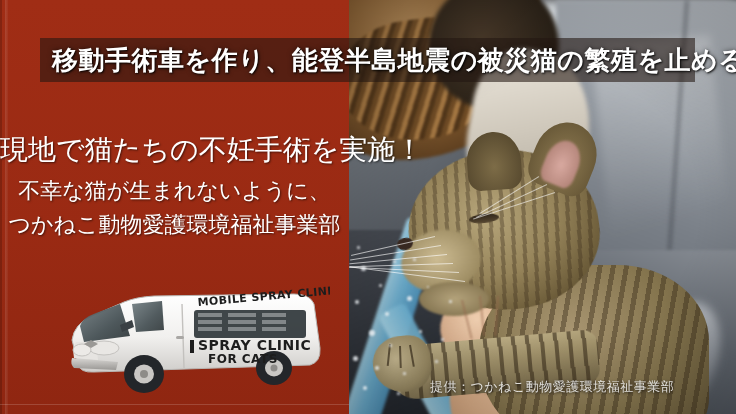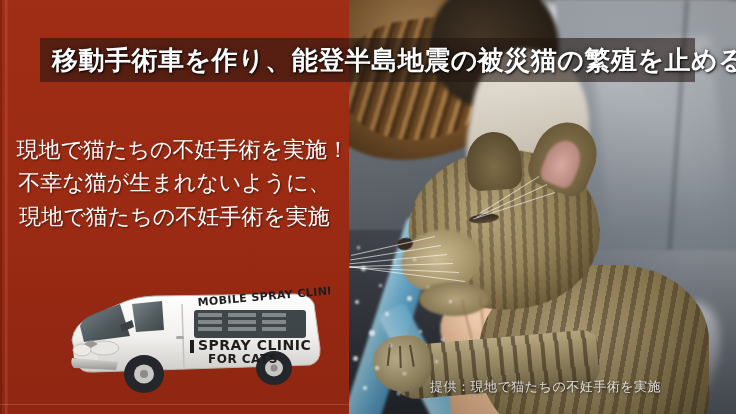--- a/index.html
+++ b/index.html
@@ -234,22 +234,22 @@
   
   .copy{
     position:absolute;left:0;top:134px;width:349px;z-index:8;
     text-align:center;color:#fff;
   }
   .copy .ln{
     display:block;white-space:nowrap;
     text-shadow:1px 1px 2px rgba(0,0,0,.55);
   }
   .copy .ln1{font-size:20px;line-height:30px;}
-  .copy .ln2{font-size:22px;line-height:32px;text-align:right;}
-  .copy .ln3{font-size:22px;line-height:34px;}
+  .copy .ln2{font-size:28px;line-height:32px;text-align:right;}
+  .copy .ln3{font-size:22px;line-height:34px;margin-top:8px;}
   .copy .ln4{font-size:22px;line-height:34px;}
 
   
   .van{position:absolute;left:58px;top:280px;width:272px;height:116px;z-index:9;}
 
   
   .credit{
     position:absolute;left:430px;top:378px;z-index:11;
     color:rgba(255,255,255,.82);font-size:13px;letter-spacing:.5px;
     text-shadow:0 1px 3px rgba(0,0,0,.8);white-space:nowrap;
@@ -338,21 +338,21 @@
   </div>
 
   <div class="red-panel"></div>
   <div class="edge-stripe b"></div>
   <div class="edge-stripe"></div>
   <div class="bottom-rule"></div>
 
   <div class="copy">
     <span class="ln ln2">現地で猫たちの不妊手術を実施！</span>
     <span class="ln ln3">不幸な猫が生まれないように、</span>
-    <span class="ln ln4">現地で猫たちの不妊手術を実施</span>
+    <span class="ln ln4">つかねこ動物愛護環境福祉事業部</span>
   </div>
 
   <svg class="van" viewBox="0 0 272 116">
     <defs>
       <linearGradient id="bodyG" x1="0" y1="0" x2="0" y2="1">
         <stop offset="0%" stop-color="#ffffff"></stop>
         <stop offset="55%" stop-color="#f1f0ee"></stop>
         <stop offset="100%" stop-color="#cfcdca"></stop>
       </linearGradient>
       <linearGradient id="glassG" x1="0" y1="0" x2="1" y2="1">
@@ -410,15 +410,15 @@
     <text x="140" y="26" transform="rotate(-5 140 26)" font-family="'DejaVu Sans','Liberation Sans',sans-serif" font-size="11" font-weight="700" fill="#1d1d1d" letter-spacing="0.4">MOBILE SPRAY CLINIC</text>
     <text x="140" y="70" font-family="'DejaVu Sans','Liberation Sans',sans-serif" font-size="14" font-weight="700" fill="#1d1d1d" letter-spacing="0.5">SPRAY CLINIC</text>
     <text x="150" y="83" font-family="'DejaVu Sans','Liberation Sans',sans-serif" font-size="12" font-weight="700" fill="#1d1d1d" letter-spacing="0.5">FOR CATS</text>
     <rect x="132" y="60" width="4" height="13" fill="#1d1d1d"></rect>
   </svg>
 
   <div class="title-band">
     <span class="title-text">移動手術車を作り、能登半島地震の被災猫の繁殖を止める！</span>
   </div>
 
-  <div class="credit">提供：現地で猫たちの不妊手術を実施</div>
+  <div class="credit">提供：つかねこ動物愛護環境福祉事業部</div>
 
 </div>
 
 </body></html>

